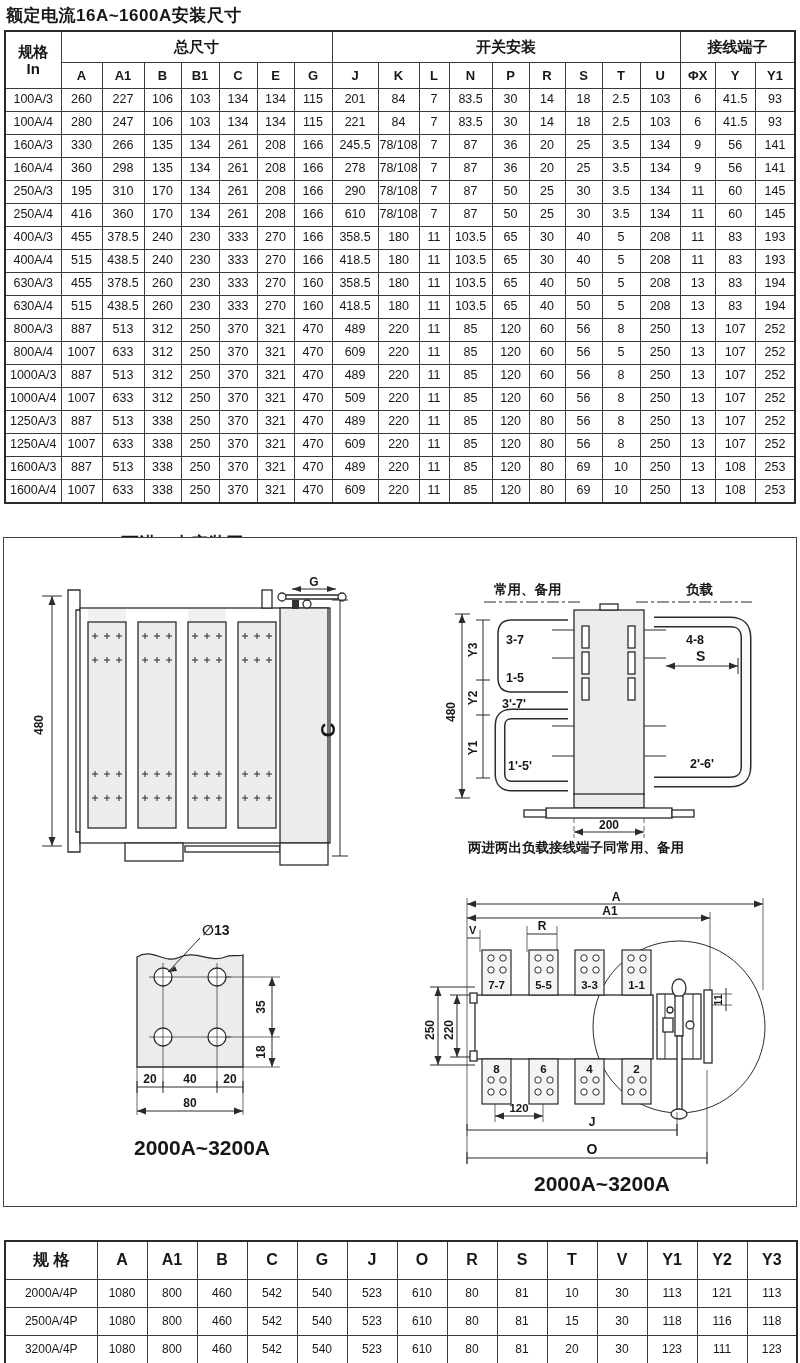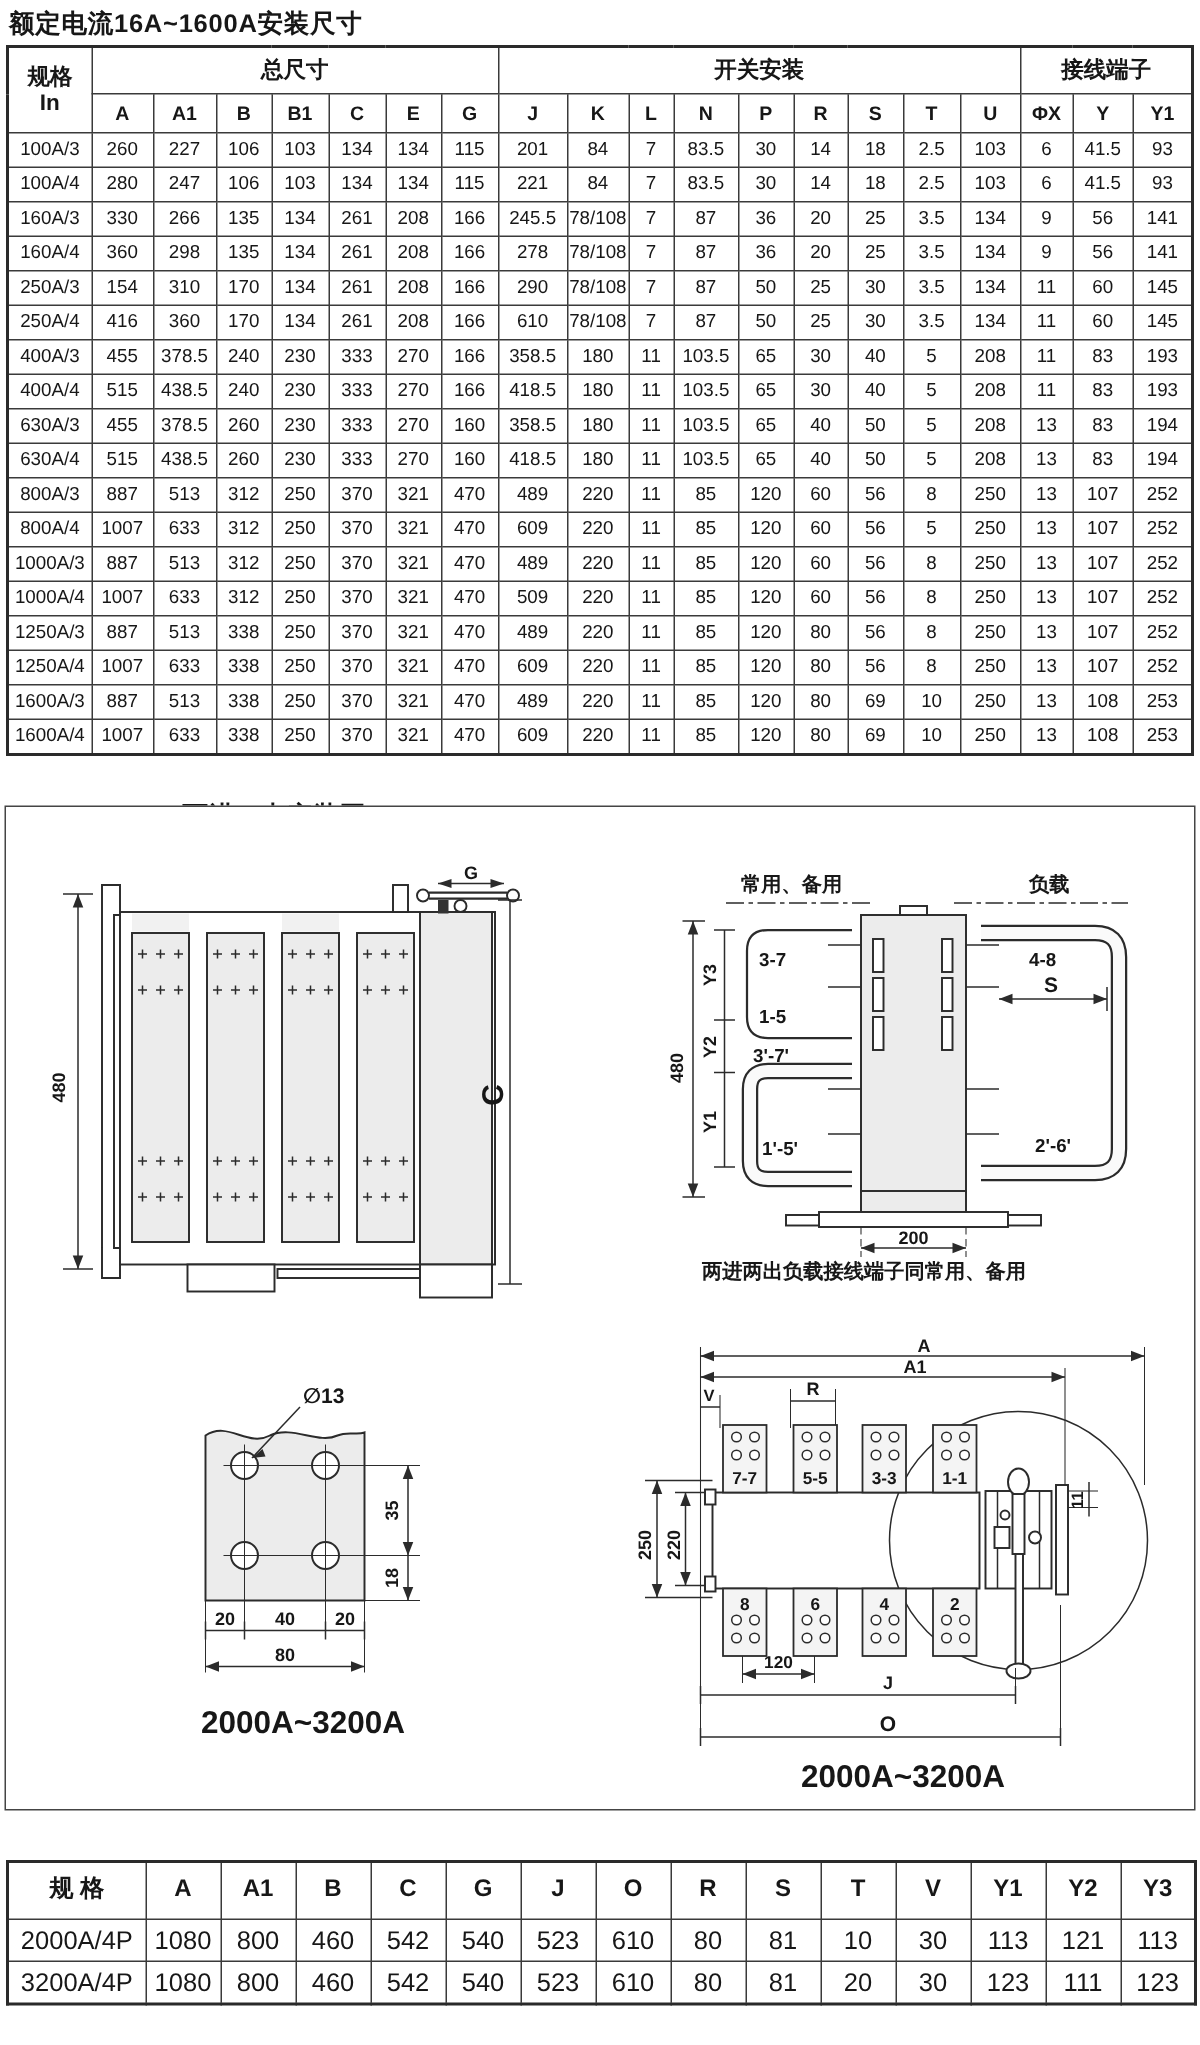--- a/index.html
+++ b/index.html
@@ -15,21 +15,21 @@
   #table1 .grp-row th{height:30px;font-size:15px;font-weight:bold;}
   #table1 #t1-colrow th{height:25px;font-size:13px;font-weight:bold;}
   #table1 td{height:22px;font-size:12.5px;}
   #table1 .spec{font-size:12.5px;margin-left:28px;}
   #table1 .spec-h{font-size:14px;font-weight:bold;}
   #table1 .spec-h div{line-height:1.15;}
   #table2{left:4px;top:1240px;width:792px;border:2px solid #2a2a2a;}
   #table2 th,#table2 td{border:1px solid #3a3a3a;text-align:center;vertical-align:middle;
       padding:0;line-height:1.05;white-space:nowrap;}
   #table2 th{height:37px;font-size:16px;font-weight:bold;}
-  #table2 td{height:27px;font-size:17px;}
+  #table2 td{height:27px;font-size:12px;}
   
   #diagram-box{left:3px;top:537px;width:792px;height:668px;border:1.5px solid #444;background:#fff;}
   svg{position:absolute;overflow:visible;}
   svg text{font-family:"Liberation Sans","DejaVu Sans",sans-serif;fill:#171717;}
   .ln{stroke:#2b2b2b;stroke-width:1;fill:none;}
   .ln2{stroke:#2b2b2b;stroke-width:1.5;fill:none;}
   .thin{stroke:#2b2b2b;stroke-width:0.7;fill:none;}
   .fillw{fill:#ffffff;stroke:#2b2b2b;stroke-width:1.3;}
   .fillg{fill:#ececec;stroke:#2b2b2b;stroke-width:1.3;}
   .dimt{font-size:12px;font-weight:bold;}
@@ -181,21 +181,21 @@
         <td>20</td>
         <td>25</td>
         <td>3.5</td>
         <td>134</td>
         <td>9</td>
         <td>56</td>
         <td>141</td>
       </tr>
       <tr>
         <td class="spec">250A/3</td>
-        <td>154</td>
+        <td>195</td>
         <td>310</td>
         <td>170</td>
         <td>134</td>
         <td>261</td>
         <td>208</td>
         <td>166</td>
         <td>290</td>
         <td>78/108</td>
         <td>7</td>
         <td>87</td>
@@ -876,20 +876,37 @@
         <td>610</td>
         <td>80</td>
         <td>81</td>
         <td>10</td>
         <td>30</td>
         <td>113</td>
         <td>121</td>
         <td>113</td>
       </tr>
       <tr>
+        <td class="spec">2500A/4P</td>
+        <td>1080</td>
+        <td>800</td>
+        <td>460</td>
+        <td>542</td>
+        <td>540</td>
+        <td>523</td>
+        <td>610</td>
+        <td>80</td>
+        <td>81</td>
+        <td>15</td>
+        <td>30</td>
+        <td>118</td>
+        <td>116</td>
+        <td>118</td>
+      </tr>
+      <tr>
         <td class="spec">3200A/4P</td>
         <td>1080</td>
         <td>800</td>
         <td>460</td>
         <td>542</td>
         <td>540</td>
         <td>523</td>
         <td>610</td>
         <td>80</td>
         <td>81</td>

